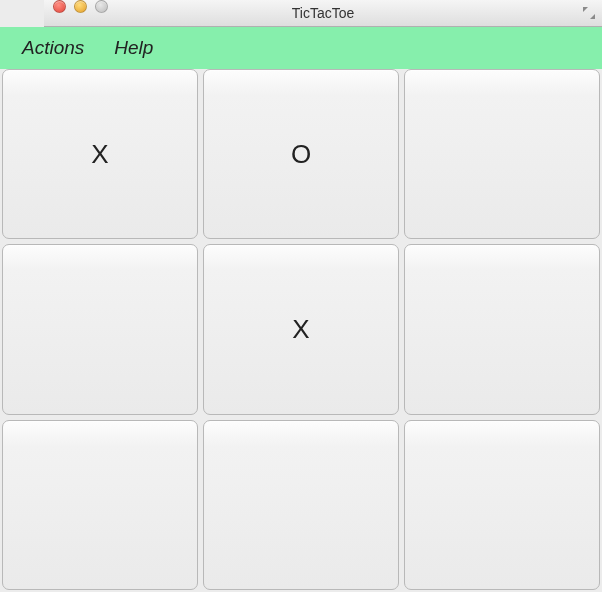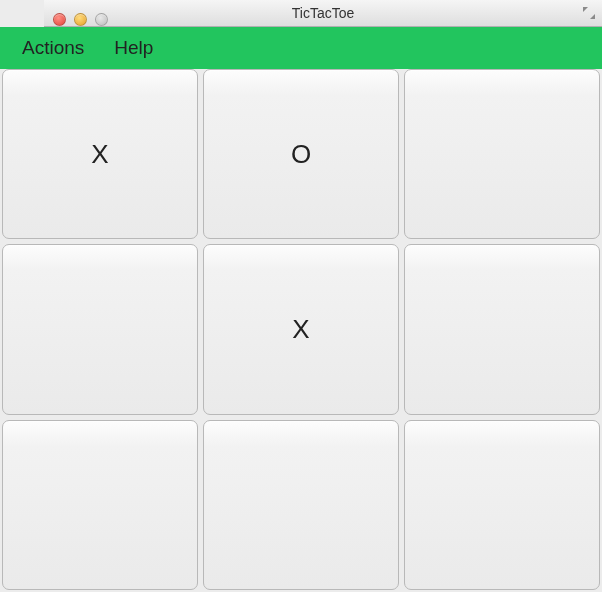--- a/index.html
+++ b/index.html
@@ -12,21 +12,21 @@
       width: 602px;
       height: 592px;
       background: #ececec;
       overflow: hidden;
     }
     .titlebar {
       height: 27px;
       background: linear-gradient(to bottom, #f5f5f5 0%, #dedede 100%);
       border-bottom: 1px solid #b0b0b0;
       display: flex;
-      align-items: flex-end;
+      align-items: flex-start;
       position: relative;
       margin-left: 44px;
     }
     .traffic-lights {
       display: flex;
       gap: 8px;
       padding-left: 9px;
       align-items: center;
     }
     .traffic-light {
@@ -57,25 +57,26 @@
       position: absolute;
       right: 6px;
       top: 50%;
       transform: translateY(-50%);
     }
     .resize-icon svg {
       display: block;
     }
     .menubar {
       height: 42px;
-      background: #22c55e;
+      background: #86efac;
       display: flex;
       align-items: center;
       padding-left: 22px;
       gap: 30px;
+      font-style: italic;
     }
     .menu-item {
       font-size: 19px;
       color: #222;
       cursor: default;
     }
     .board {
       display: grid;
       grid-template-columns: repeat(3, 1fr);
       grid-template-rows: repeat(3, 1fr);

